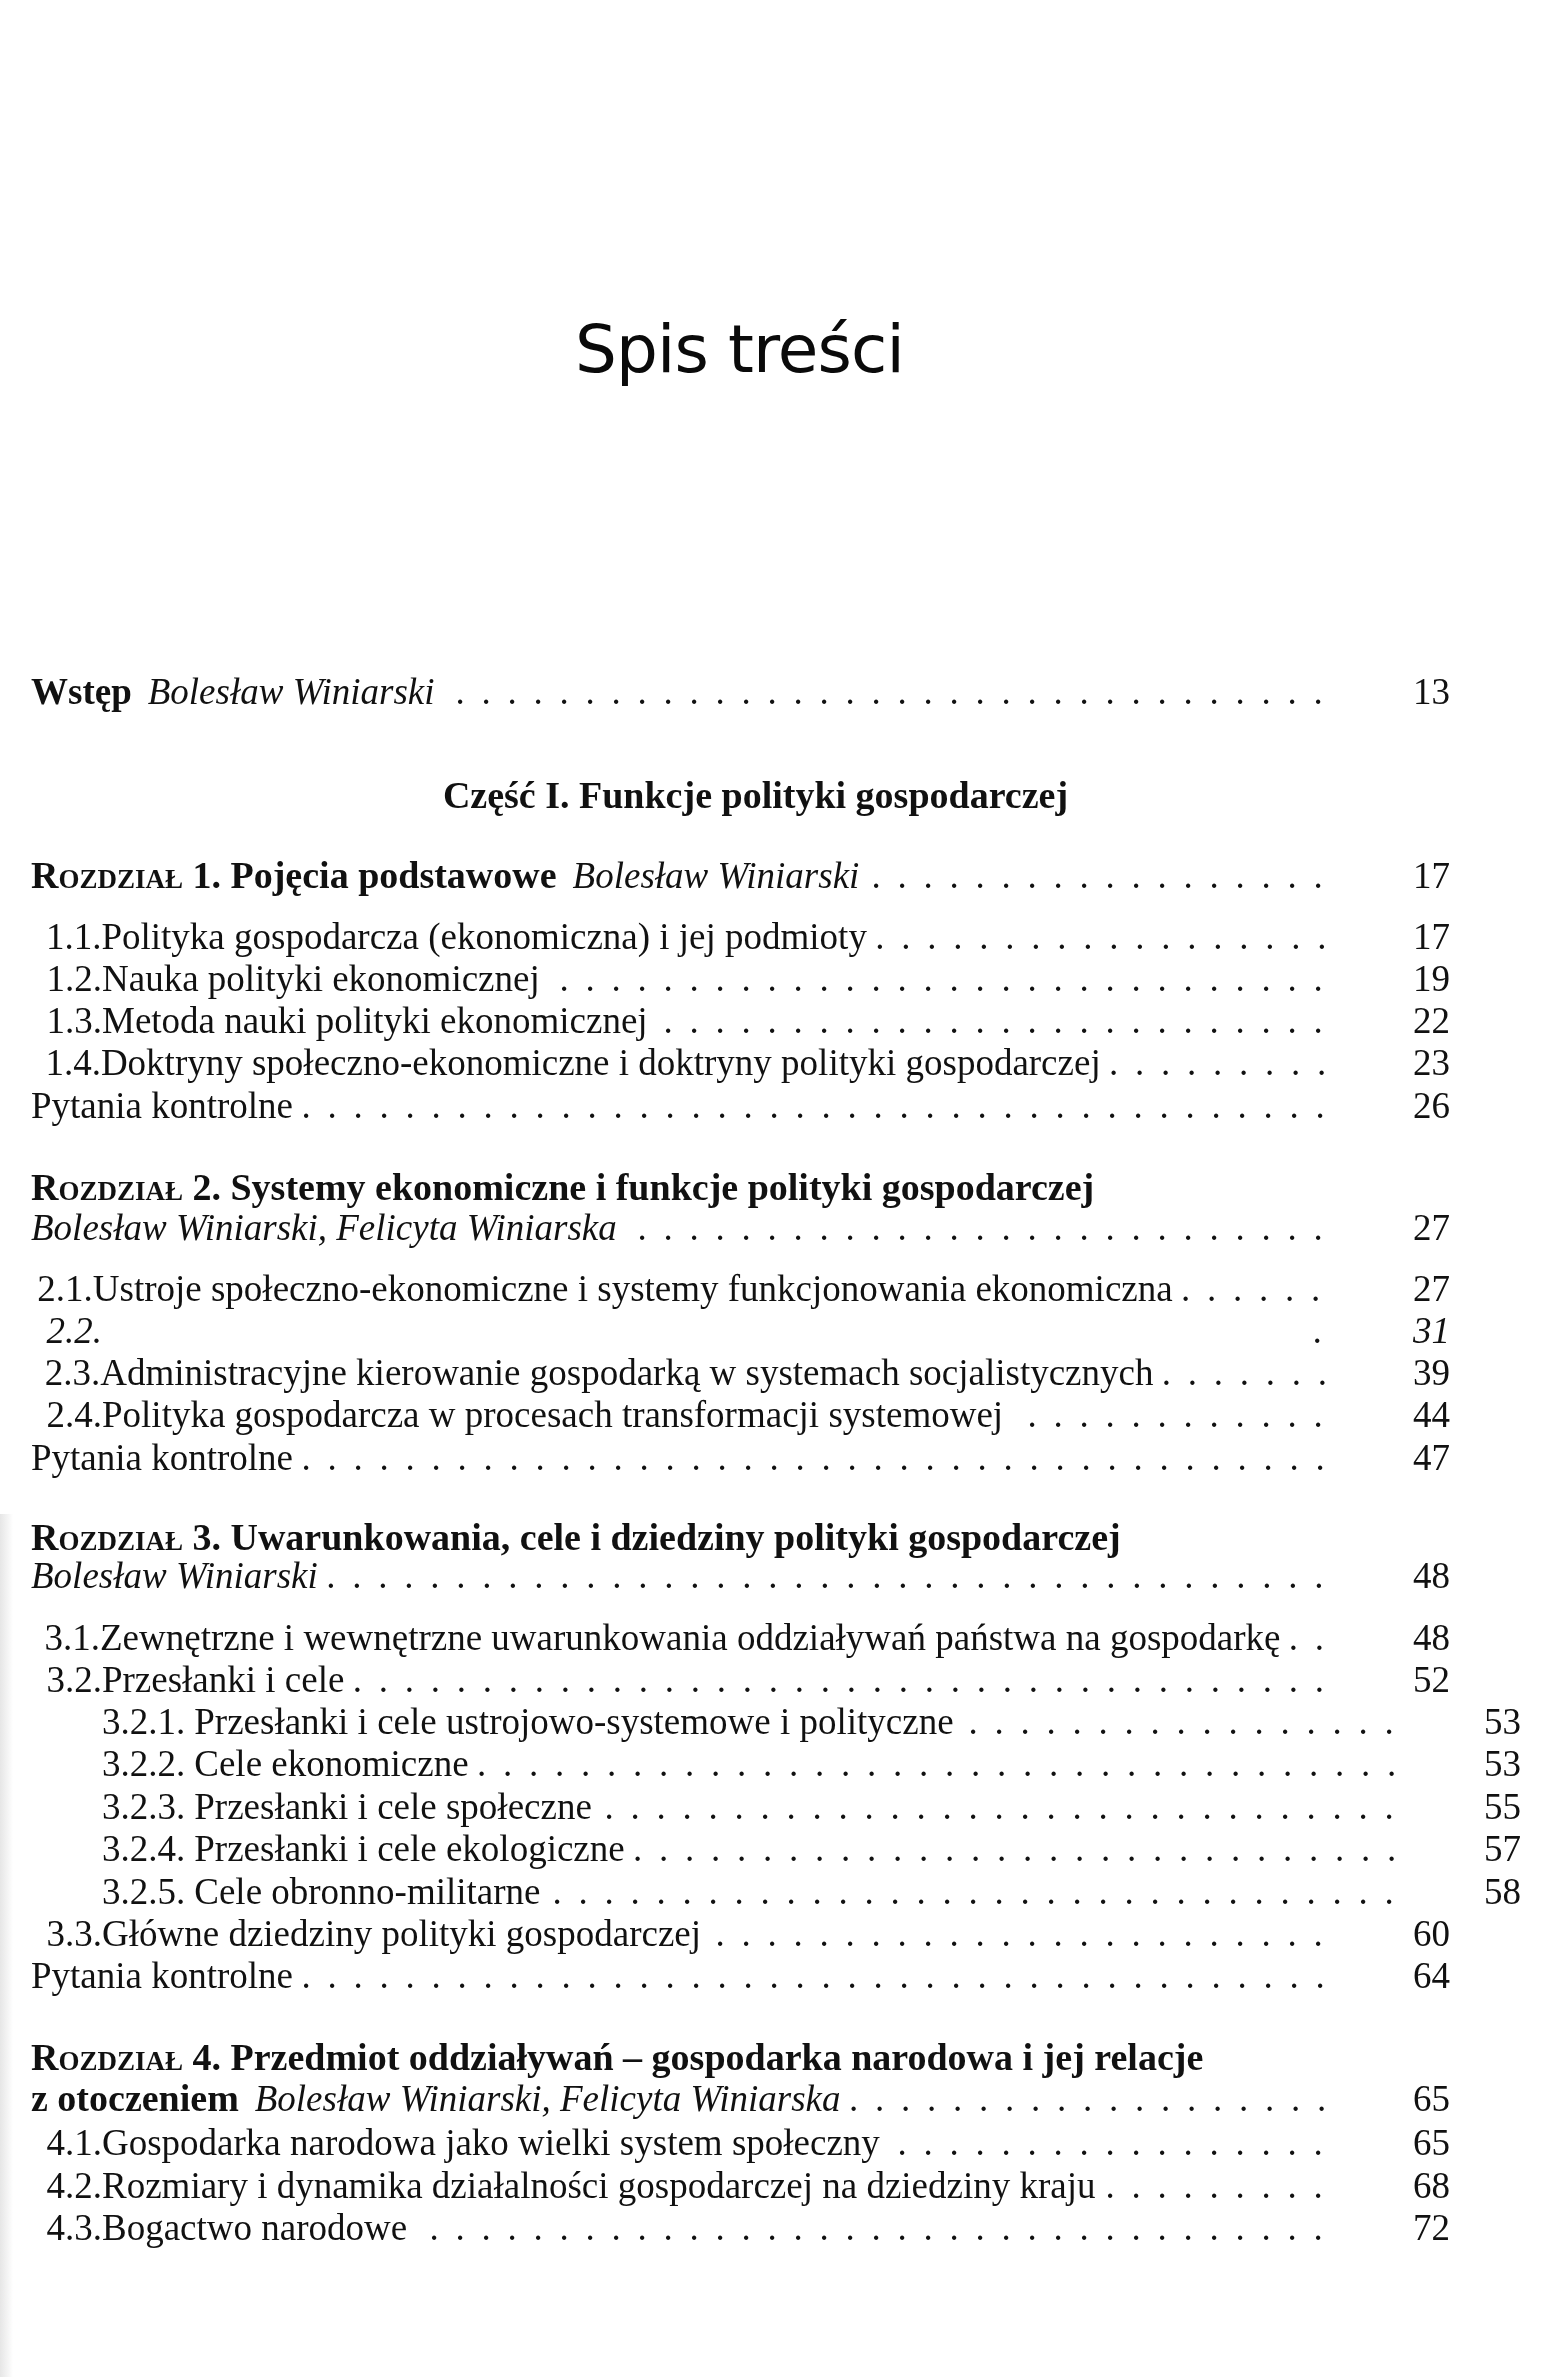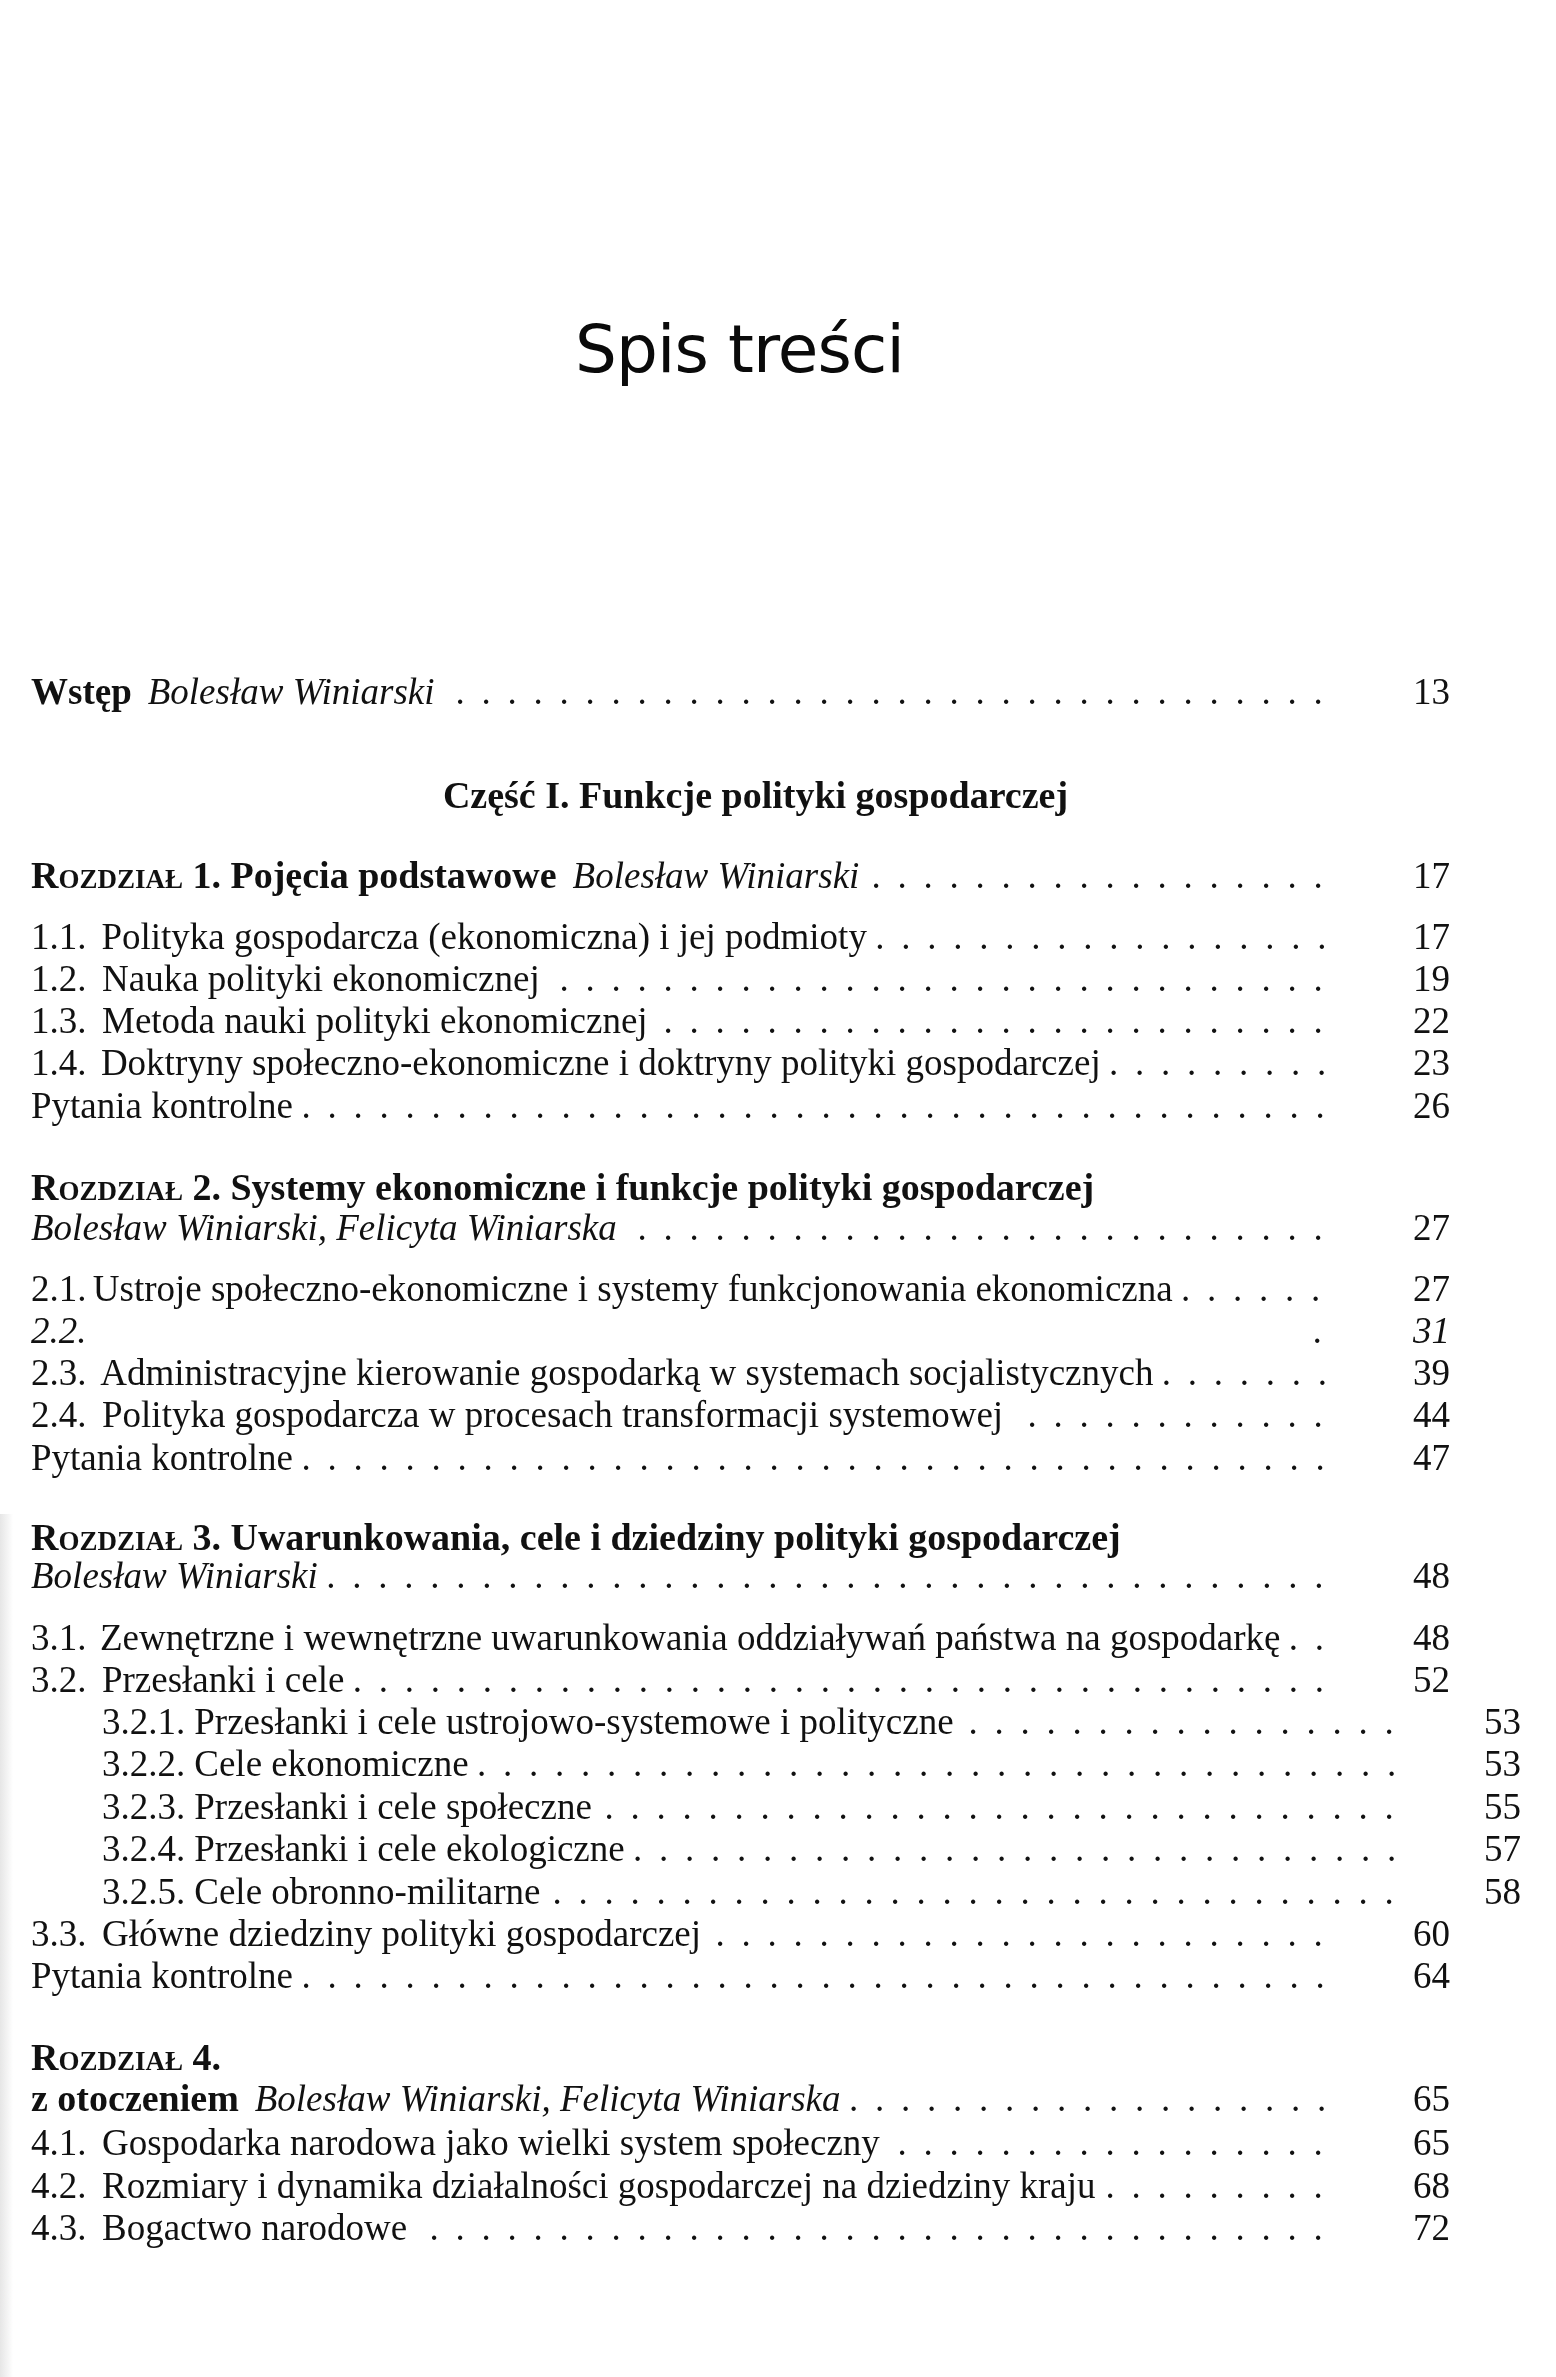--- a/index.html
+++ b/index.html
@@ -15,21 +15,21 @@
     .title {
       position: absolute; left: 0; width: 1479px; top: 305px; text-align: center;
       font-family: "DejaVu Sans", "Liberation Sans", sans-serif;
       font-size: 66px; line-height: 89px; letter-spacing: -0.9px; color: #0a0a0a;
     }
     .line {
       position: absolute; left: 31px; width: 1419px; height: 43px;
       font-size: 37px; line-height: 43px; white-space: nowrap;
     }
     .row { position: relative; display: flex; align-items: baseline; width: 100%; }
-    .num { display: inline-block; width: 71px; }
+    .num { display: inline-block; width: 71px; text-align: right; }
     .sub { padding-left: 71px; }
     .subsub .num { width: auto; margin-right: 9px; }
     .leader {
       flex: 1 1 auto; overflow: hidden; white-space: nowrap;
       margin-right: 82px; text-align: right; letter-spacing: 0;
       font-size: 37px;
     }
     .leader span { display: inline-block; width: 26px; text-align: center; }
     .page { flex: 0 0 auto; min-width: 34px; text-align: right; }
     .bold { font-weight: bold; }
@@ -236,21 +236,21 @@
 <div class="line" style="top:1954px;">
     <div class="row">
       <span>Pytania kontrolne</span>
       <span class="leader"><span>.</span><span>.</span><span>.</span><span>.</span><span>.</span><span>.</span><span>.</span><span>.</span><span>.</span><span>.</span><span>.</span><span>.</span><span>.</span><span>.</span><span>.</span><span>.</span><span>.</span><span>.</span><span>.</span><span>.</span><span>.</span><span>.</span><span>.</span><span>.</span><span>.</span><span>.</span><span>.</span><span>.</span><span>.</span><span>.</span><span>.</span><span>.</span><span>.</span><span>.</span><span>.</span><span>.</span><span>.</span><span>.</span><span>.</span><span>.</span></span>
       <span class="page">64</span>
     </div>
   </div>
 
 <div class="line chapter" style="top:2036px;">
   <div class="row">
-    <span class="bold smallcaps">Rozdział</span>&nbsp;<span class="bold">4.</span>&nbsp;
+    <span class="bold smallcaps">Rozdział</span>&nbsp;<span class="bold">4.</span>&nbsp;<span class="bold">Przedmiot oddziaływań – gospodarka narodowa i jej relacje</span>
   </div>
 </div>
 <div class="line chapter" style="top:2077px;">
   <div class="row">
     <span class="bold">z otoczeniem</span>
       <span class="gap"></span>
     <span class="italic" style="font-size:37px;">Bolesław Winiarski, Felicyta Winiarska</span>
     <span class="leader"><span>.</span><span>.</span><span>.</span><span>.</span><span>.</span><span>.</span><span>.</span><span>.</span><span>.</span><span>.</span><span>.</span><span>.</span><span>.</span><span>.</span><span>.</span><span>.</span><span>.</span><span>.</span><span>.</span></span>
     <span class="page" style="font-size:37px;">65</span>
   </div>

